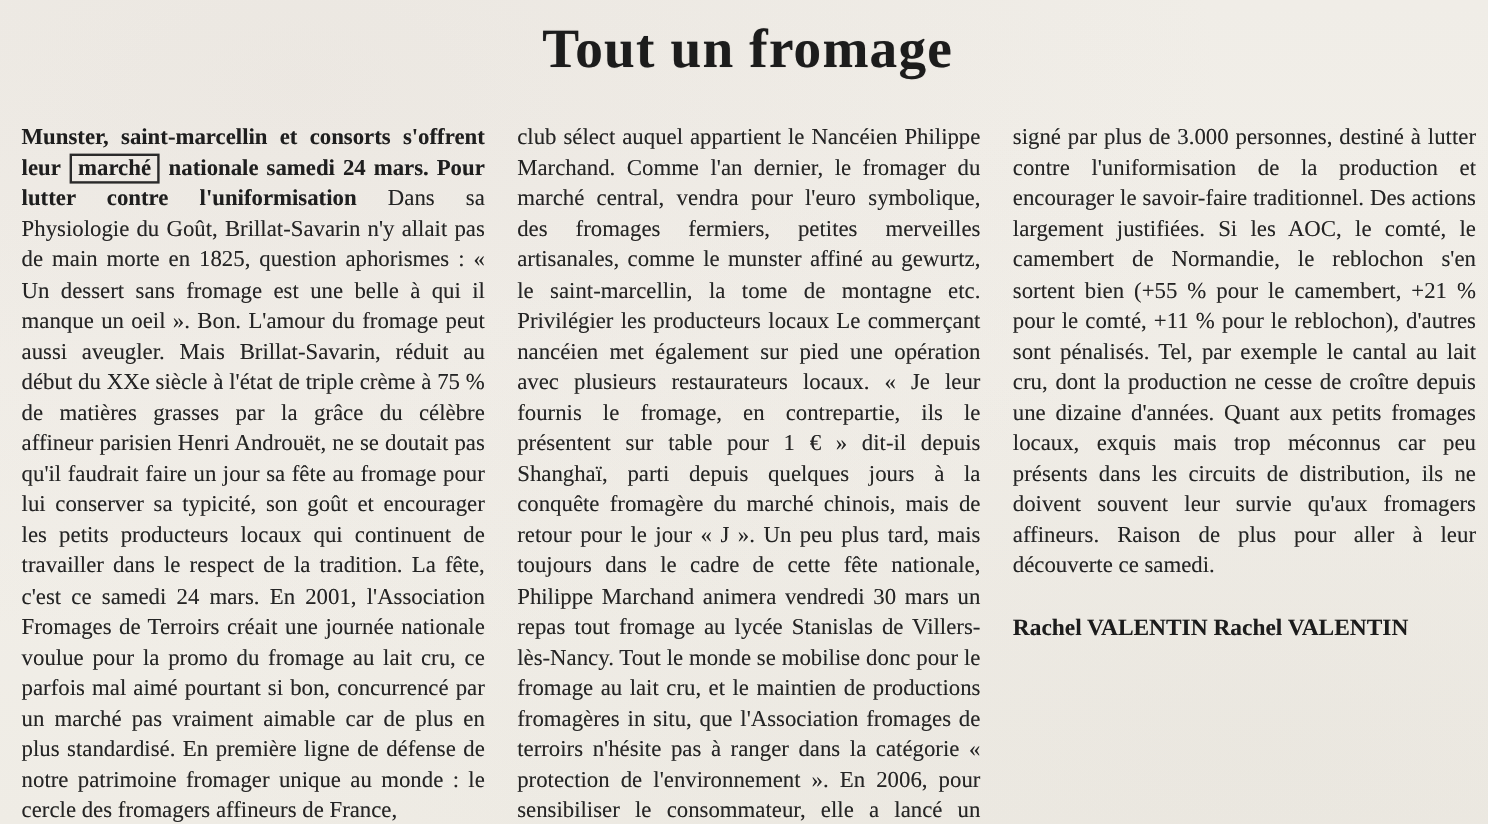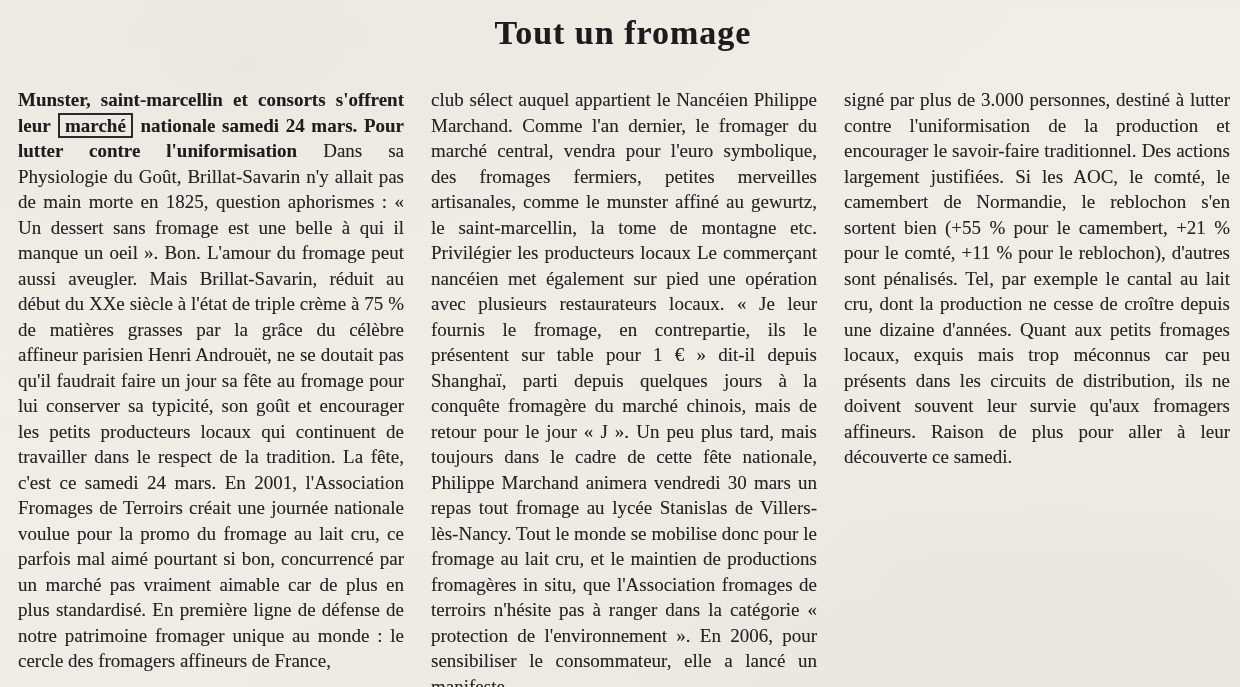--- a/index.html
+++ b/index.html
@@ -15,21 +15,21 @@
       radial-gradient(ellipse at 20% 10%, rgba(215,205,200,0.18), rgba(0,0,0,0) 55%),
       radial-gradient(ellipse at 85% 90%, rgba(205,200,190,0.15), rgba(0,0,0,0) 60%),
       linear-gradient(180deg, #f0ede7 0%, #f2efe9 45%, #efece5 100%);
     font-family: "Liberation Serif", "DejaVu Serif", serif;
     color: #242424;
     overflow: hidden;
     padding: 10px 12px 0 18px;
   }
   .page-title {
     text-align: center;
-    font-size: 34px;
+    font-size: 46px;
     font-weight: bold;
     letter-spacing: 1px;
     margin: 4px 0 0 0;
     color: #1c1c1c;
     text-shadow: 0 0 0.6px rgba(30,30,30,0.45);
   }
   .columns {
     display: flex;
     gap: 27px;
     margin-top: 35px;
@@ -76,17 +76,18 @@
         <span>nationale samedi 24 mars. Pour lutter contre l'uniformisation</span></span>
       <span>Dans sa Physiologie du Goût, Brillat-Savarin n'y allait pas de main morte en 1825, question aphorismes : « Un dessert sans fromage est une belle à qui il manque un oeil ». Bon. L'amour du fromage peut aussi aveugler. Mais Brillat-Savarin, réduit au début du XXe siècle à l'état de triple crème à 75 % de matières grasses par la grâce du célèbre affineur parisien Henri Androuët, ne se doutait pas qu'il faudrait faire un jour sa fête au fromage pour lui conserver sa typicité, son goût et encourager les petits producteurs locaux qui continuent de travailler dans le respect de la tradition. La fête, c'est ce samedi 24 mars. En 2001, l'Association Fromages de Terroirs créait une journée nationale voulue pour la promo du fromage au lait cru, ce parfois mal aimé pourtant si bon, concurrencé par un marché pas vraiment aimable car de plus en plus standardisé. En première ligne de défense de notre patrimoine fromager unique au monde : le cercle des fromagers affineurs de France,</span>
     </div>
 
     <div class="col">
       <span>club sélect auquel appartient le Nancéien Philippe Marchand. Comme l'an dernier, le fromager du marché central, vendra pour l'euro symbolique, des fromages fermiers, petites merveilles artisanales, comme le munster affiné au gewurtz, le saint-marcellin, la tome de montagne etc. Privilégier les producteurs locaux Le commerçant nancéien met également sur pied une opération avec plusieurs restaurateurs locaux. « Je leur fournis le fromage, en contrepartie, ils le présentent sur table pour 1 € » dit-il depuis Shanghaï, parti depuis quelques jours à la conquête fromagère du marché chinois, mais de retour pour le jour « J ». Un peu plus tard, mais toujours dans le cadre de cette fête nationale, Philippe Marchand animera vendredi 30 mars un repas tout fromage au lycée Stanislas de Villers-lès-Nancy. Tout le monde se mobilise donc pour le fromage au lait cru, et le maintien de productions fromagères in situ, que l'Association fromages de terroirs n'hésite pas à ranger dans la catégorie « protection de l'environnement ». En 2006, pour sensibiliser le consommateur, elle a lancé un manifeste</span>
     </div>
 
     <div class="col">
       <span>signé par plus de 3.000 personnes, destiné à lutter contre l'uniformisation de la production et encourager le savoir-faire traditionnel. Des actions largement justifiées. Si les AOC, le comté, le camembert de Normandie, le reblochon s'en sortent bien (+55 % pour le camembert, +21 % pour le comté, +11 % pour le reblochon), d'autres sont pénalisés. Tel, par exemple le cantal au lait cru, dont la production ne cesse de croître depuis une dizaine d'années. Quant aux petits fromages locaux, exquis mais trop méconnus car peu présents dans les circuits de distribution, ils ne doivent souvent leur survie qu'aux fromagers affineurs. Raison de plus pour aller à leur découverte ce samedi.</span>
+      <div class="byline">Rachel VALENTIN Rachel VALENTIN</div>
     </div>
 
   </div>
 
 </div>
 
 </body></html>

